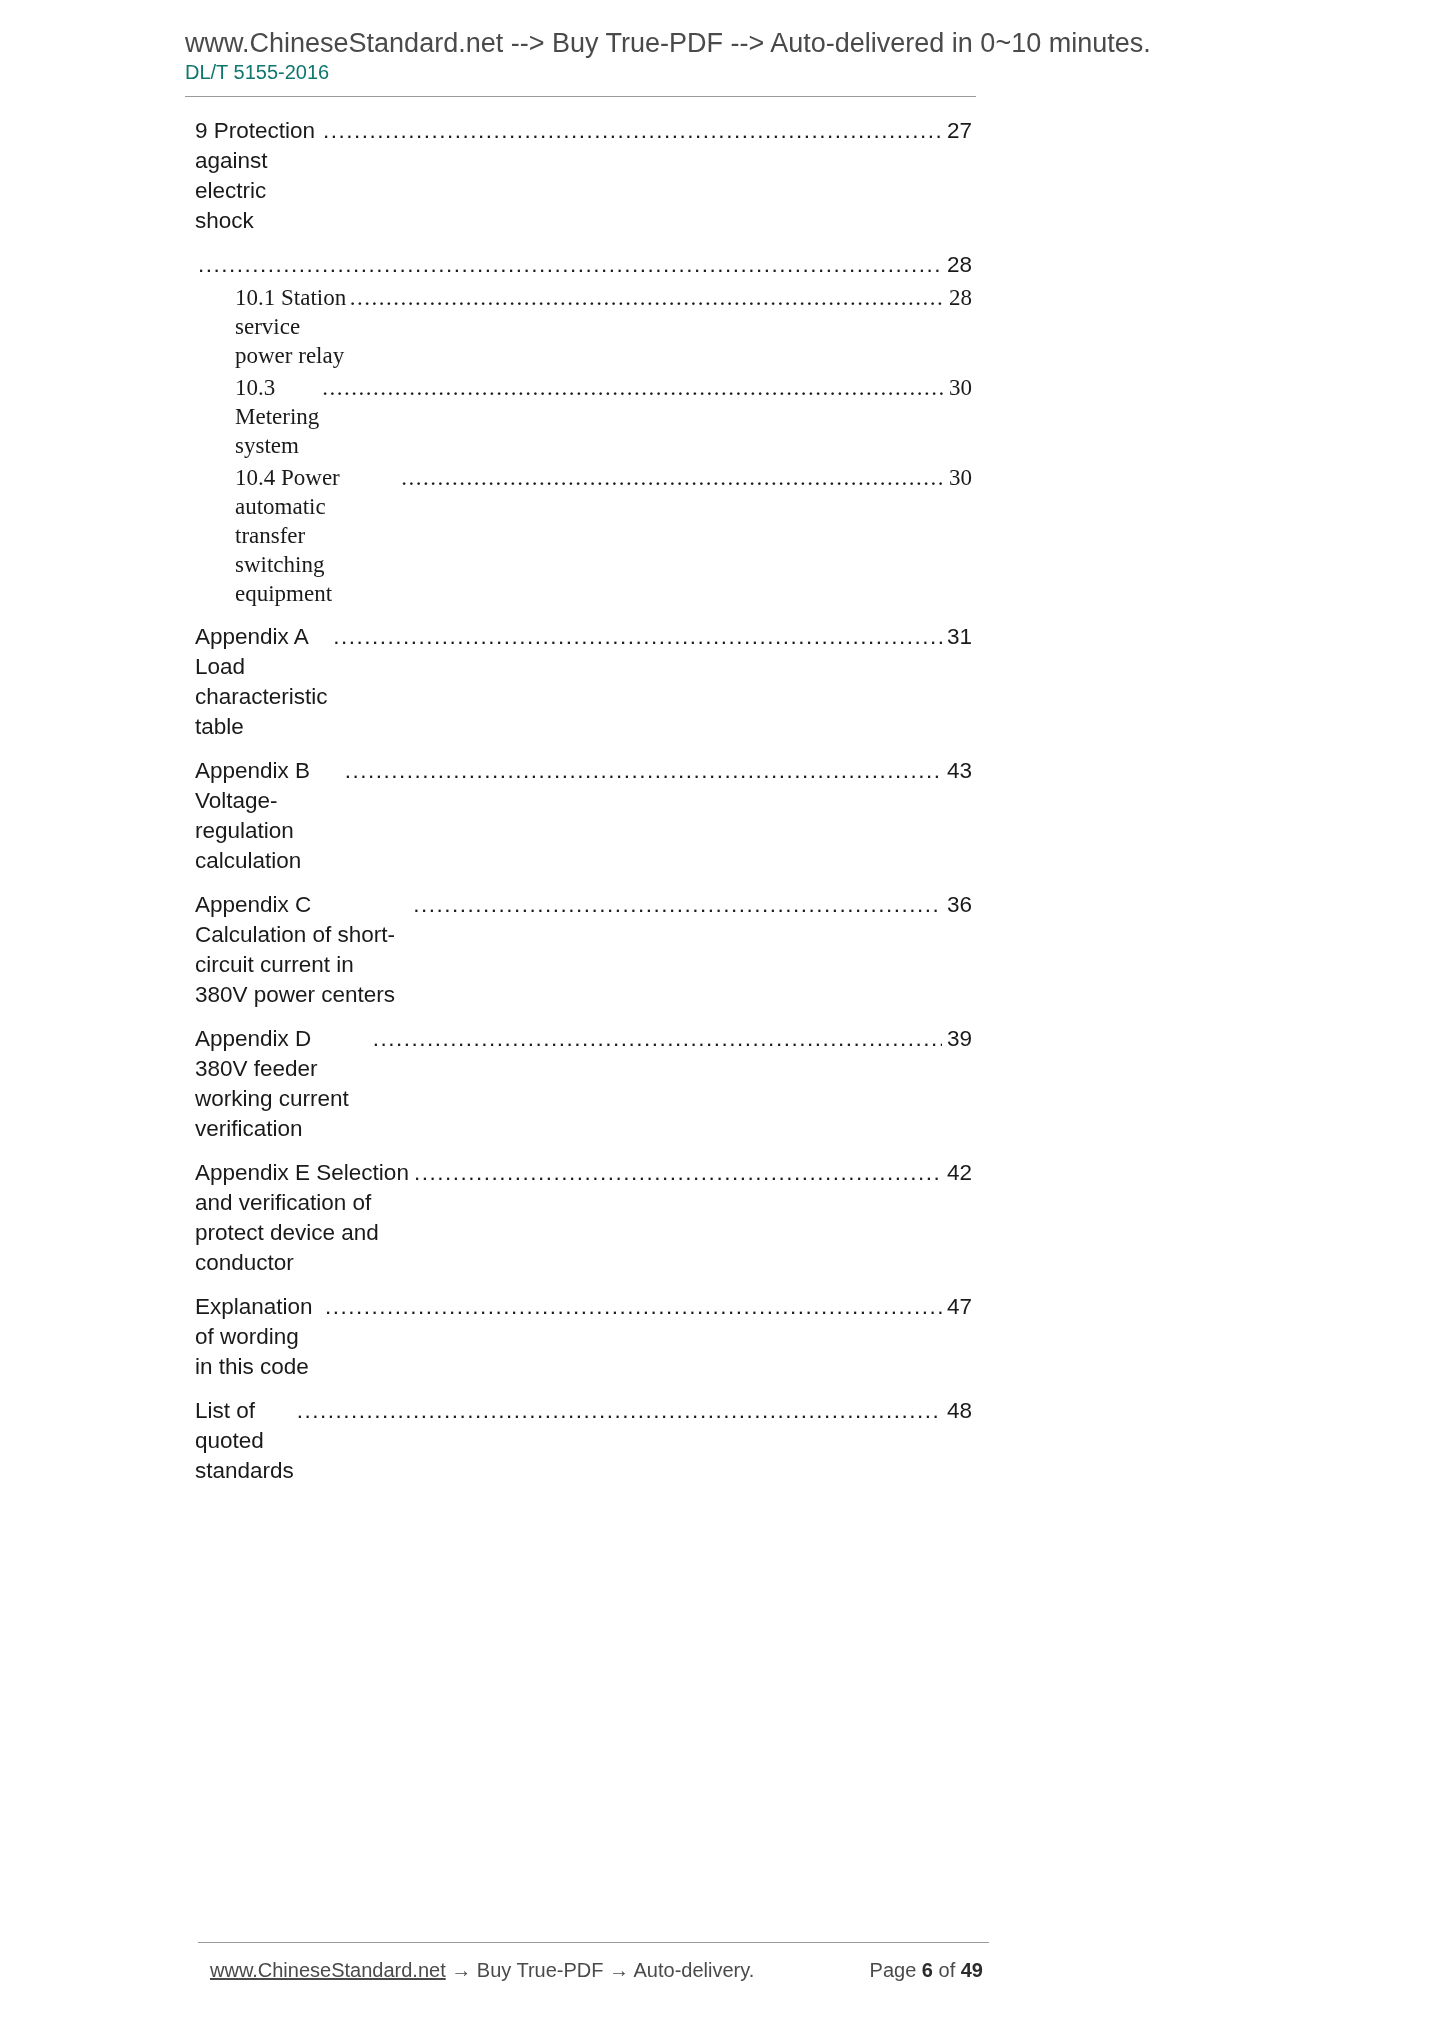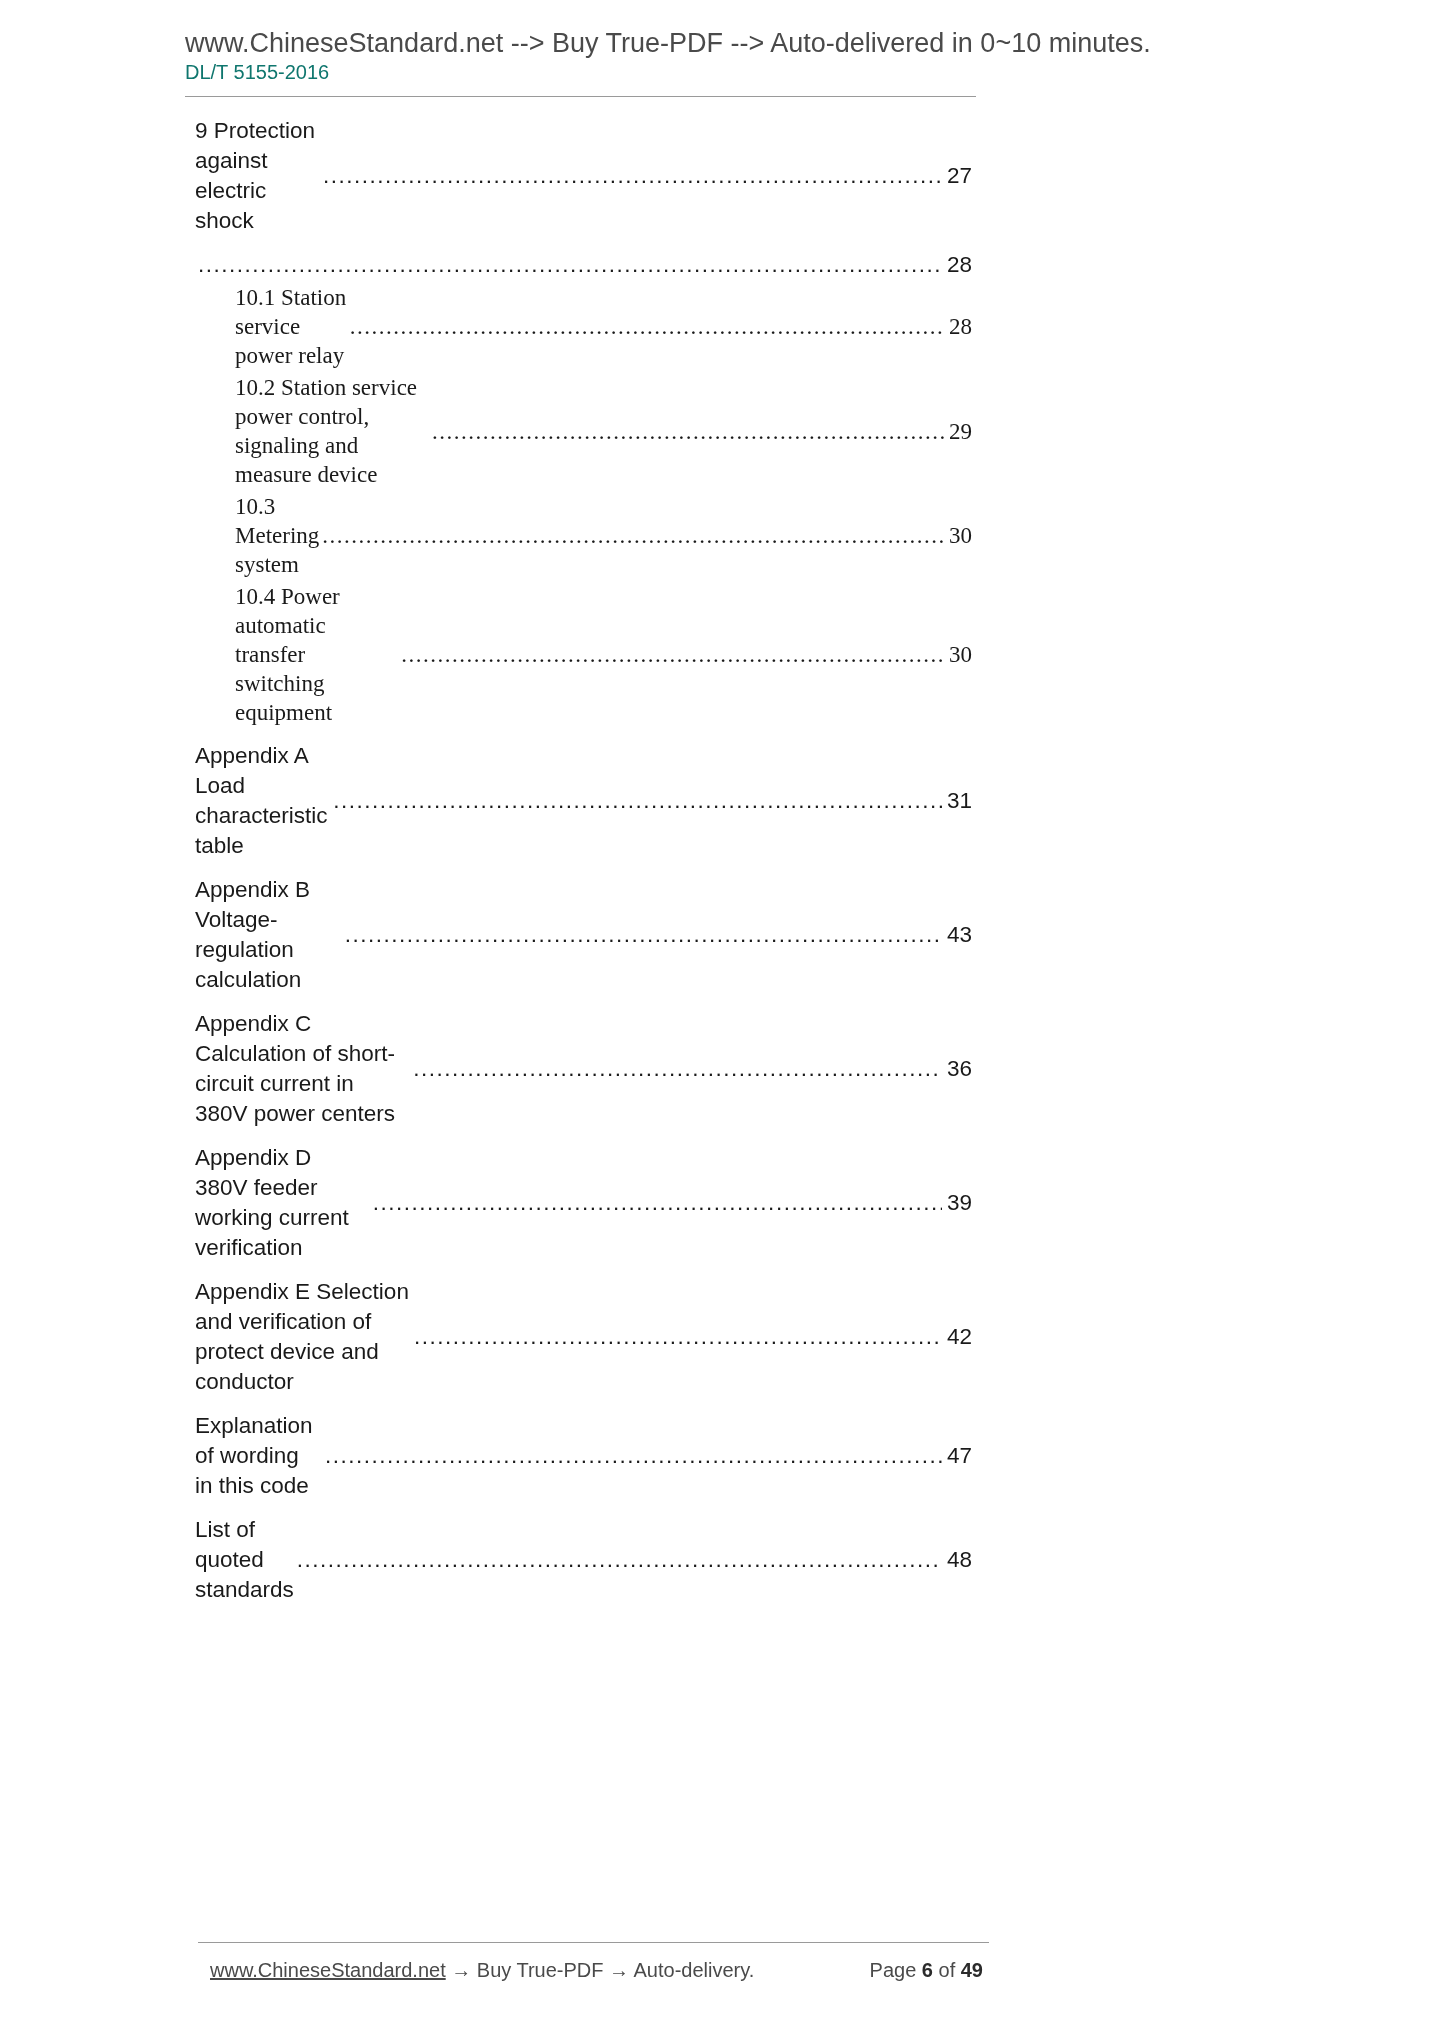--- a/index.html
+++ b/index.html
@@ -41,21 +41,21 @@
   .rule {
     border: none;
     border-top: 1px solid #9a9a9a;
     margin: 12px 0 0 0;
     height: 0;
   }
   
   .toc { margin-top: 19px; }
   .toc-row {
     display: flex;
-    align-items: center;
+    align-items: flex-start;
     padding-left: 10px;
     padding-right: 4px;
   }
   .toc-row.l1 {
     font-family: "Liberation Sans", sans-serif;
     font-size: 22.5px;
     line-height: 30px;
     margin-top: 14px;
     color: #1a1a1a;
   }
@@ -142,25 +142,20 @@
   </div>
         <div class="toc-row l1">
     <span class="toc-label"></span>
     <span class="dots"></span>
     <span class="pg">28</span>
   </div>
         <div class="toc-row l2">
     <span class="toc-label">10.1 Station service power relay</span>
     <span class="dots"></span>
     <span class="pg">28</span>
-  </div>
-        <div class="toc-row l2">
-    <span class="toc-label">10.2 Station service power control, signaling and measure device</span>
-    <span class="dots"></span>
-    <span class="pg">29</span>
   </div>
         <div class="toc-row l2">
     <span class="toc-label">10.3 Metering system</span>
     <span class="dots"></span>
     <span class="pg">30</span>
   </div>
         <div class="toc-row l2">
     <span class="toc-label">10.4 Power automatic transfer switching equipment</span>
     <span class="dots"></span>
     <span class="pg">30</span>

